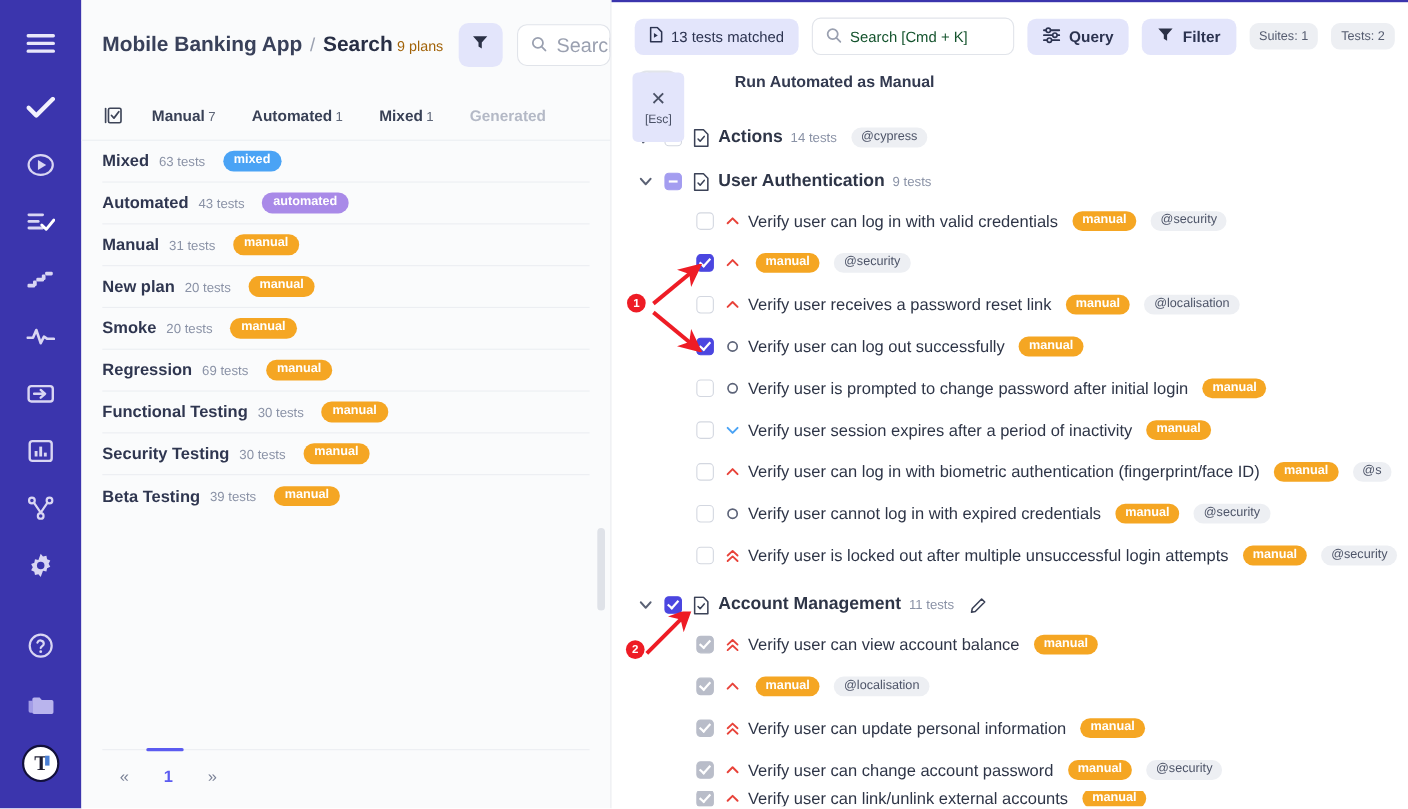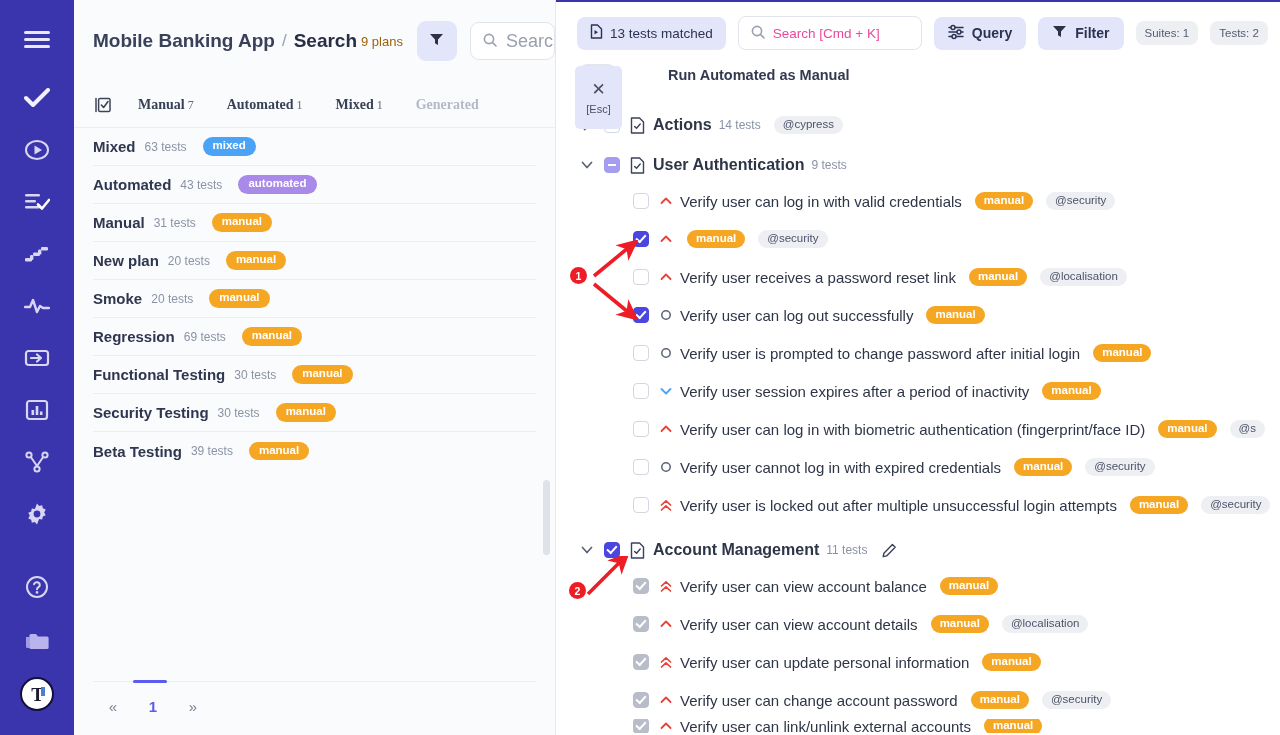--- a/index.html
+++ b/index.html
@@ -65,21 +65,21 @@
   }
 
   .lp-tabs {
     height: 46px; display: flex; align-items: center; gap: 0;
     padding-left: 20px; border-bottom: 1px solid #eceef2;
     position: relative;
   }
   .tabs-icon { margin-right: 26px; display: flex; align-items: center; color: #3d4458; }
   .tab {
     font-size: 14px; font-weight: bold; color: #394156;
-    margin-right: 33px; cursor: pointer; white-space: nowrap; font-family: Liberation Serif, serif;
+    margin-right: 33px; cursor: pointer; white-space: nowrap;
   }
   .tab .cnt { font-weight: normal; font-size: 12px; color: #5e6678; margin-left: 3px; }
   .tab.muted { color: #b4b9c6; font-weight: bold; }
 
   
   .esc-panel {
     position: absolute; left: 501px; top: 66px; width: 47px; height: 63px;
     background: #e3e5fb; border-radius: 5px;
     display: flex; flex-direction: column; align-items: center; justify-content: center;
     gap: 5px; cursor: pointer; z-index: 20;
@@ -131,21 +131,21 @@
     display: flex; align-items: center; padding: 14px 0 0 21px; gap: 12px;
   }
   .chip-matched {
     background: #e3e5fb; color: #2c3350; font-size: 13.5px;
     border-radius: 8px; height: 33px; padding: 0 13px;
     display: flex; align-items: center; gap: 7px; cursor: pointer; white-space: nowrap;
   }
   .rp-search {
     width: 184px; height: 34px; border: 1px solid #e1e4ea; border-radius: 8px;
     background: #fff; display: flex; align-items: center; gap: 8px;
-    padding: 0 12px; color: #ec4899; font-size: 13.5px;
+    padding: 0 12px; color: #14532d; font-size: 13.5px;
   }
   .btn-soft {
     height: 33px; border-radius: 8px; background: #e3e5fb; color: #2c3350;
     font-size: 14px; font-weight: bold; display: flex; align-items: center;
     gap: 8px; padding: 0 14px; cursor: pointer; white-space: nowrap;
   }
   .stat-chip {
     height: 24px; border-radius: 8px; background: #edeff3; color: #555c70;
     font-size: 11.5px; display: flex; align-items: center; padding: 0 9px;
     white-space: nowrap;
@@ -641,21 +641,20 @@
         <span class="tag manual-tag">manual</span>
       </div>
 
       <div class="test-row">
         <span class="cb graychecked"></span>
         <span class="prio">
             <svg width="12" height="10" viewBox="0 0 12 10">
               <path d="M1.5 7 L6 2.5 L10.5 7" stroke="#e8433a" stroke-width="1.8" fill="none" stroke-linecap="round" stroke-linejoin="round"></path>
             </svg>
           </span>
-        <span class="test-title">Verify user can view account details</span>
         <span class="tag manual-tag">manual</span>
         <span class="tag">@localisation</span>
       </div>
 
       <div class="test-row">
         <span class="cb graychecked"></span>
         <span class="prio">
             <svg width="12" height="13" viewBox="0 0 12 13">
               <path d="M1.5 6 L6 1.8 L10.5 6" stroke="#e8433a" stroke-width="1.7" fill="none" stroke-linecap="round" stroke-linejoin="round"></path>
               <path d="M1.5 11 L6 6.8 L10.5 11" stroke="#e8433a" stroke-width="1.7" fill="none" stroke-linecap="round" stroke-linejoin="round"></path>

